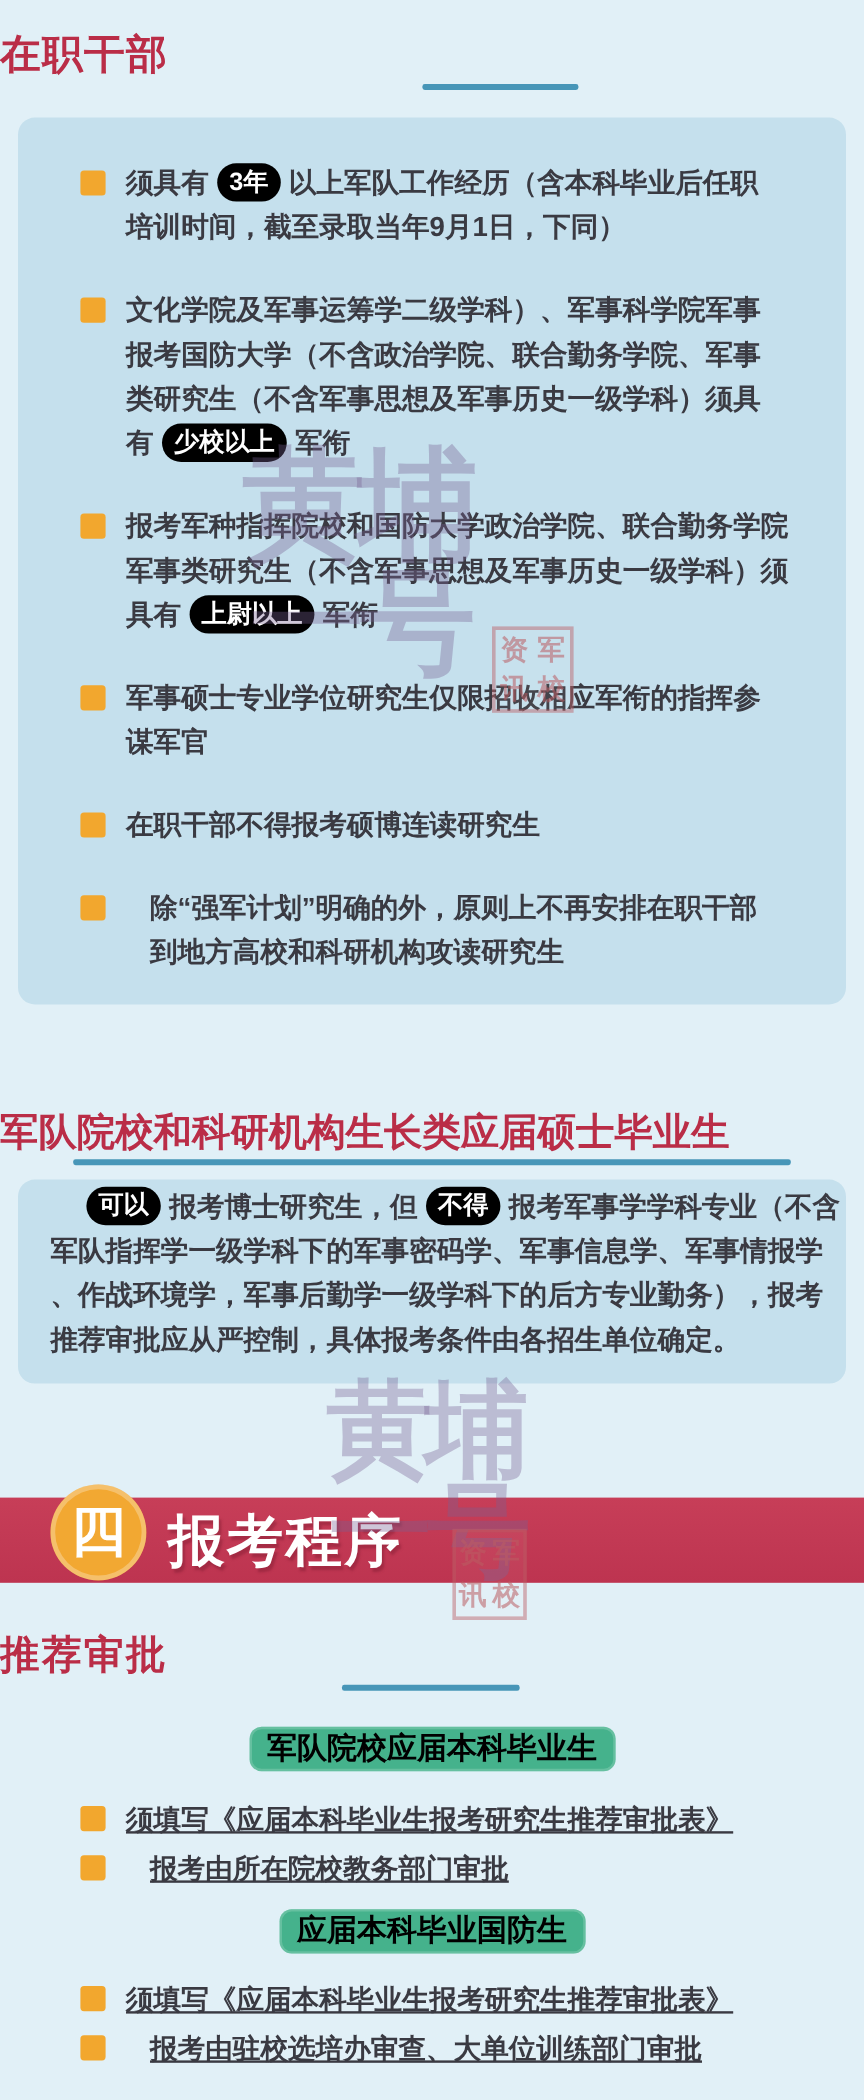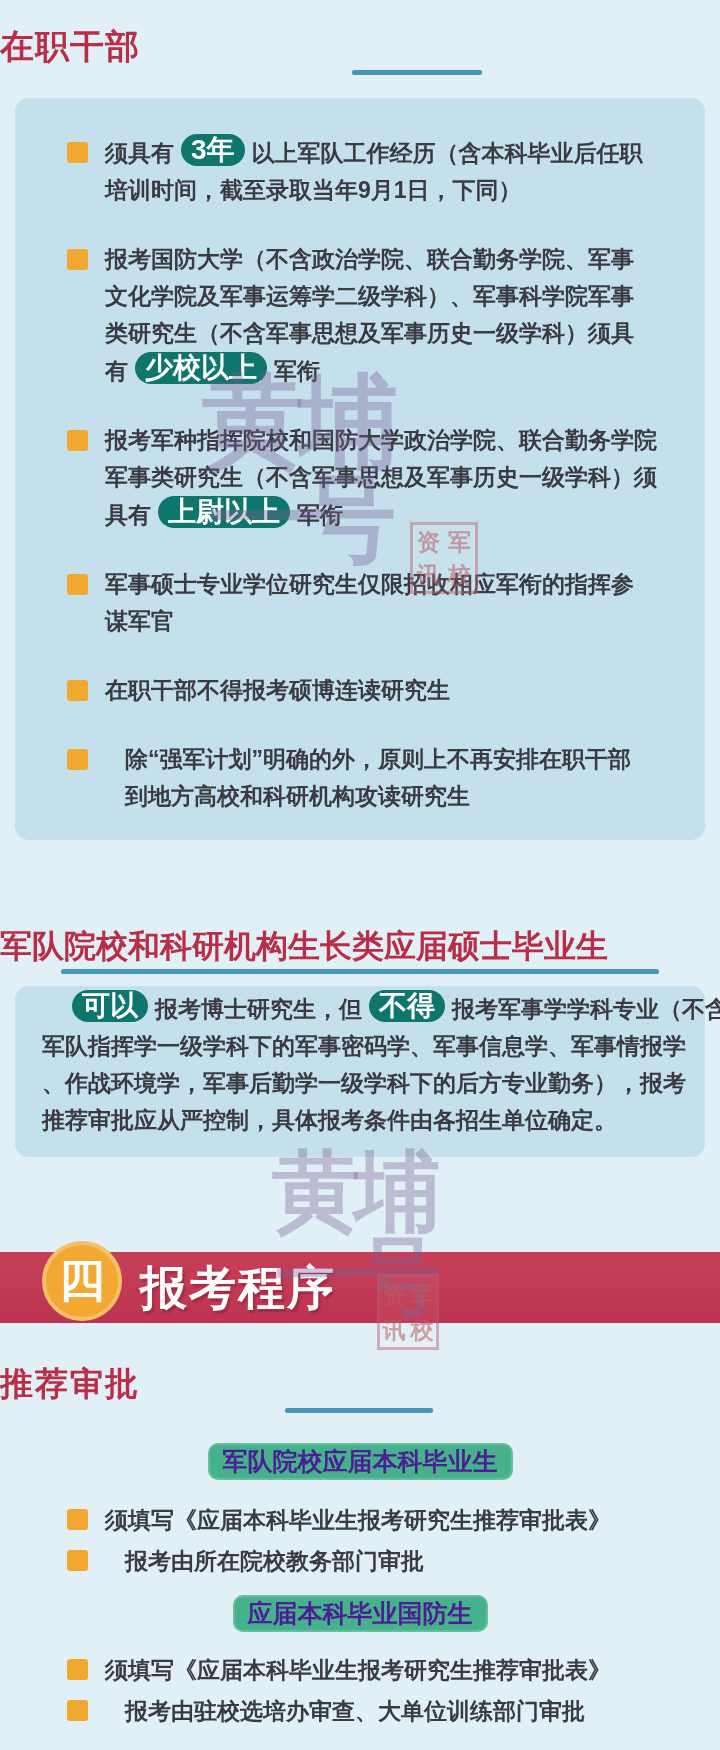--- a/index.html
+++ b/index.html
@@ -36,22 +36,22 @@
     background:#f2a72e;margin:8px 17px 0 0;
   }
   .txt{min-width:0;}
   .ln{
     font-size:23px;line-height:37px;font-weight:700;
     white-space:nowrap;letter-spacing:0px;
   }
   .indent{padding-left:23px;}
   
   .pill{
-    display:inline-block;background:#0f766e;color:#ffffff;
-    font-size:28px;line-height:28px;font-weight:700;
+    display:inline-block;background:#000000;color:#ffffff;
+    font-size:21px;line-height:28px;font-weight:700;
     padding:2px 10px;border-radius:18px;margin:0 7px;
     vertical-align:2px;
   }
   
   .banner{
     position:relative;margin-top:95px;height:71px;
     background:linear-gradient(#c73e58,#bd3450);
   }
   .circle{
     position:absolute;left:42px;top:-11px;width:80px;height:80px;
@@ -60,28 +60,28 @@
     color:#ffffff;font-weight:900;font-size:46px;line-height:80px;
     text-align:center;font-family:"Liberation Serif", serif;
   }
   .banner-title{
     margin-left:140px;color:#ffffff;font-weight:900;
     font-size:47px;line-height:71px;letter-spacing:2px;white-space:nowrap;
     text-shadow:2px 3px 2px rgba(110,20,40,0.35);
   }
   
   .gbadge{
-    display:table;margin:0 auto;background:#45b28c;color:#4c1d95;
+    display:table;margin:0 auto;background:#45b28c;color:#000000;
     font-size:25px;line-height:31px;font-weight:700;
     padding:3px 15px;border-radius:10px;white-space:nowrap;
     box-shadow:inset 0 0 0 2px rgba(255,255,255,0.18);
   }
   .g1{margin-top:30px;}
   .g2{margin-top:15px;}
-  .blist{margin-left:67px;}
+  .blist{margin-left:67px;text-decoration:underline;}
   .blist.a{margin-top:22px;}
   .blist.b{margin-top:20px;}
   .blist .item{margin-bottom:4px;}
   .blist .sq{margin-top:7px;}
   
   .wm{
     position:absolute;pointer-events:none;z-index:9;
     font-family:"DejaVu Serif", serif;font-weight:900;
     color:rgba(118,98,148,0.36);
   }
@@ -116,22 +116,22 @@
     <span class="sq"></span>
     <div class="txt">
       <div class="ln"><span>须具有</span><span class="pill">3年</span><span>以上军队工作经历（含本科毕业后任职</span></div>
       <div class="ln">培训时间，截至录取当年9月1日，下同）</div>
     </div>
   </div>
 
   <div class="item">
     <span class="sq"></span>
     <div class="txt">
+      <div class="ln">文化学院及军事运筹学二级学科）、军事科学院军事</div>
       <div class="ln">报考国防大学（不含政治学院、联合勤务学院、军事</div>
-      <div class="ln">文化学院及军事运筹学二级学科）、军事科学院军事</div>
       <div class="ln">类研究生（不含军事思想及军事历史一级学科）须具</div>
       <div class="ln"><span>有</span><span class="pill">少校以上</span><span>军衔</span></div>
     </div>
   </div>
 
   <div class="item">
     <span class="sq"></span>
     <div class="txt">
       <div class="ln">报考军种指挥院校和国防大学政治学院、联合勤务学院</div>
       <div class="ln">军事类研究生（不含军事思想及军事历史一级学科）须</div>

